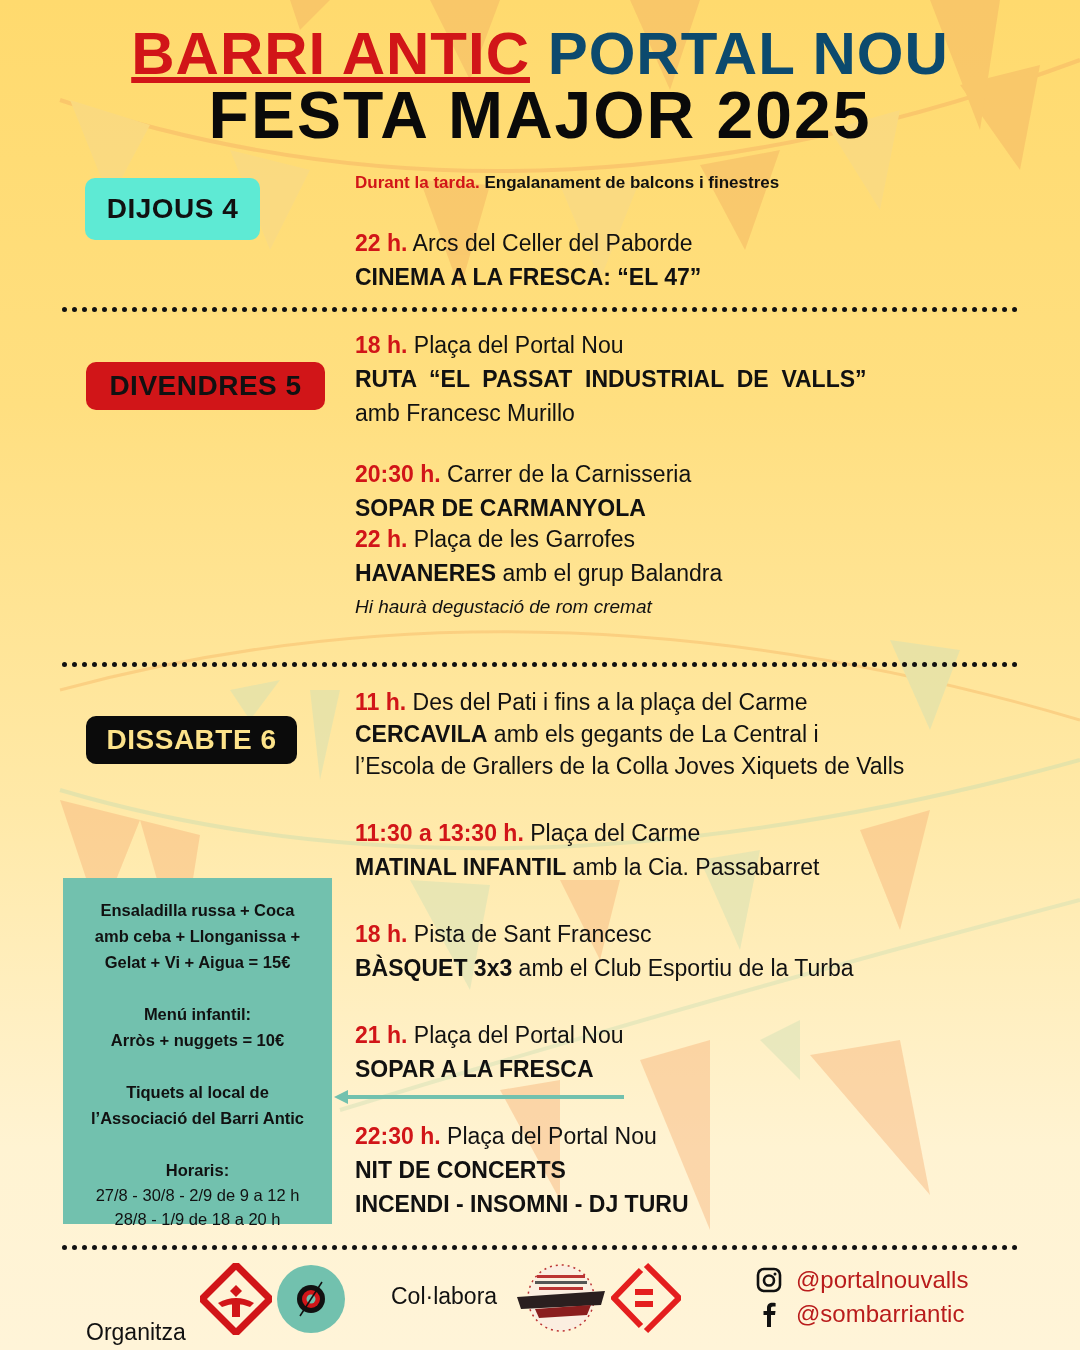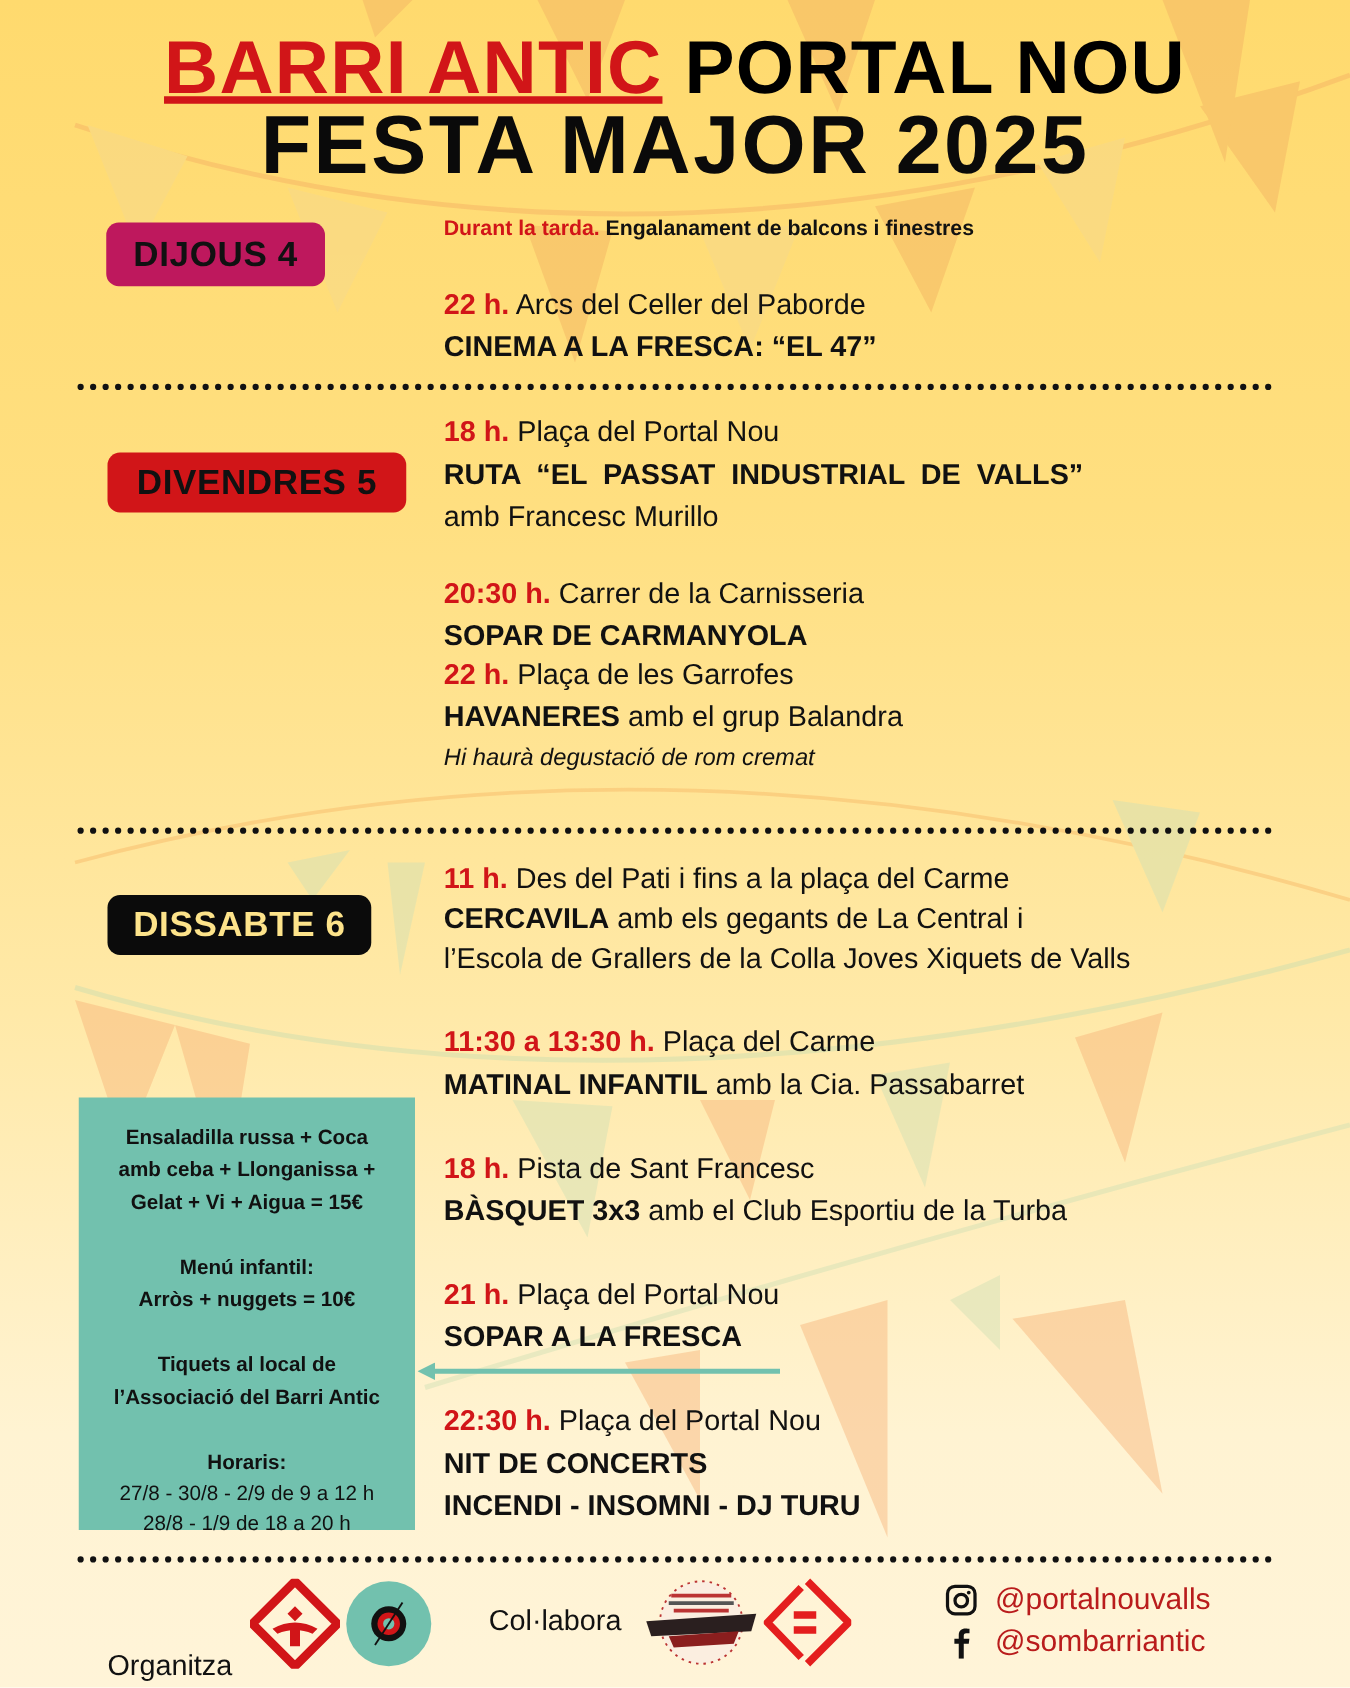--- a/index.html
+++ b/index.html
@@ -6,25 +6,25 @@
   body {
     width:1080px; height:1350px; overflow:hidden; position:relative;
     background: linear-gradient(180deg, #ffda6e 0%, #ffdf80 30%, #ffe9a8 60%, #fff3d2 85%, #fff4d8 100%);
     font-family: "Liberation Sans", "DejaVu Sans", sans-serif;
     color:#111;
   }
   .bunting { position:absolute; left:0; top:0; width:1080px; height:1350px; pointer-events:none; }
   .title { position:absolute; left:0; width:1080px; text-align:center; font-weight:700; letter-spacing:1px; }
   .title1 { top:22px; font-size:60px; line-height:64px; }
   .title1 .red { color:#d11518;text-decoration:underline; }
-  .title1 .teal { color:#000000; }
+  .title1 .teal { color:#0c4a6e; }
   .title2 { top:80px; font-size:66px; line-height:70px; color:#0a0a0a; letter-spacing:2px; }
 
   .badge { position:absolute; font-weight:700; font-size:28px; border-radius:10px; display:flex; align-items:center; justify-content:center; letter-spacing:0.5px; }
-  .badge-thu { left:85px; top:178px; width:175px; height:51px; background:#be185d; color:#111; }
+  .badge-thu { left:85px; top:178px; width:175px; height:62px; background:#5eead4; color:#111; }
   .badge-fri { left:86px; top:362px; width:239px; height:48px; background:#d11518; color:#111; }
   .badge-sat { left:86px; top:716px; width:211px; height:48px; background:#0b0b0b; color:#fde38a; }
 
   .ev { position:absolute; left:355px; font-size:23px; line-height:34px; white-space:nowrap; }
   .ev .t { color:#d11518; font-weight:700; }
   .ev .b { font-weight:700; }
   .ev .i { font-style:italic; font-size:19px; }
   .ev .line { display:block; }
 
   .divider { position:absolute; left:62px; width:956px; height:0; border-top:5px dotted #111; }

